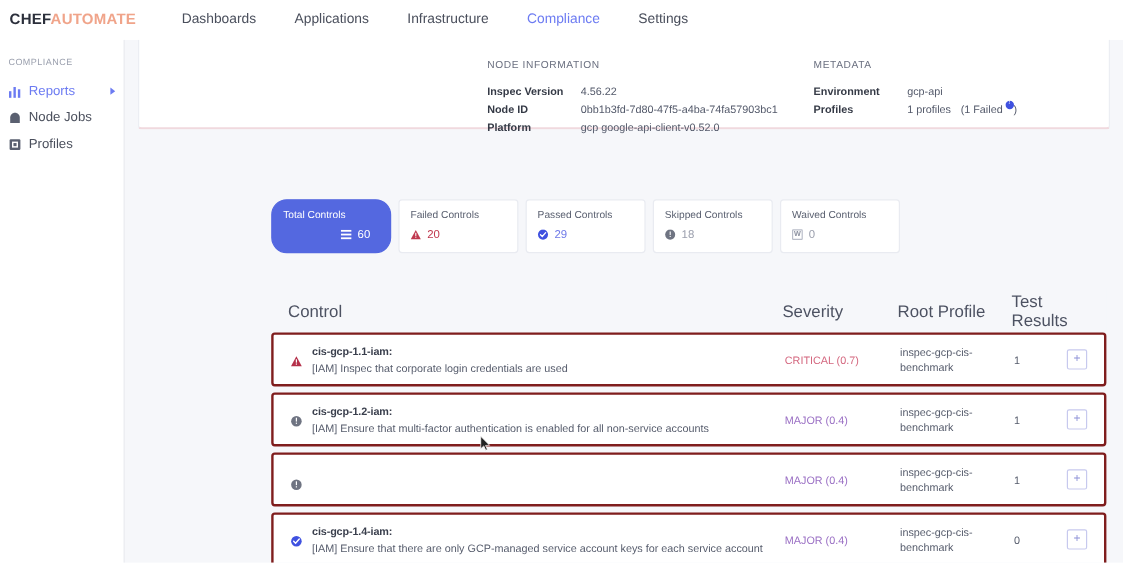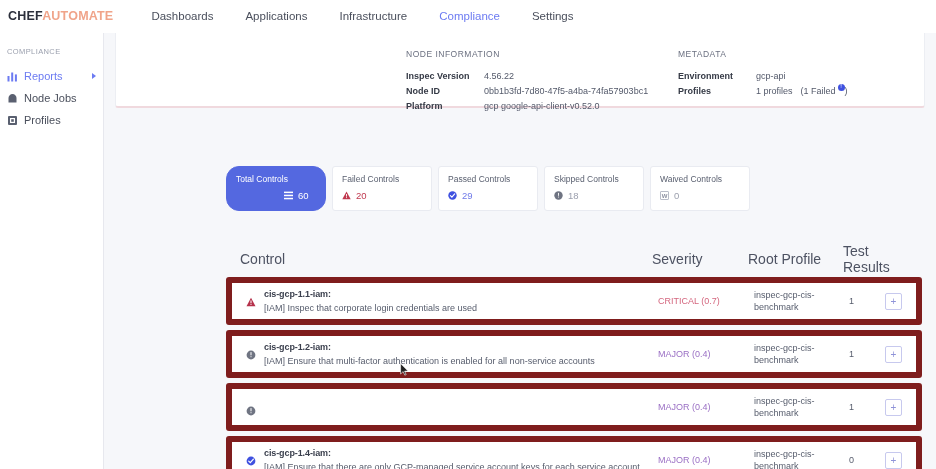--- a/index.html
+++ b/index.html
@@ -213,21 +213,21 @@
   .col-severity { flex: 0 0 96px; }
   .col-profile  { flex: 0 0 95px; }
   .col-results  { flex: 1; }
   .col-action   { flex: 0 0 44px; }
 
   .trow {
     display: flex;
     align-items: center;
     min-height: 45px;
     background: #ffffff;
-    border: 6px solid #7f1d1d;
+    border: 2px solid #7f1d1d;
     border-radius: 3px;
     margin-bottom: 5px;
     padding: 6px 14px;
     font-size: 9px;
   }
   .ctrl-cell { display: flex; align-items: flex-start; gap: 8px; }
   .row-ico { width: 10px; height: 10px; flex: 0 0 10px; margin-top: 8px; }
   .row-ico svg { width: 10px; height: 10px; display: block; }
   .ctrl-id {
     font-size: 9px; font-weight: bold; color: #3a3f4d;

